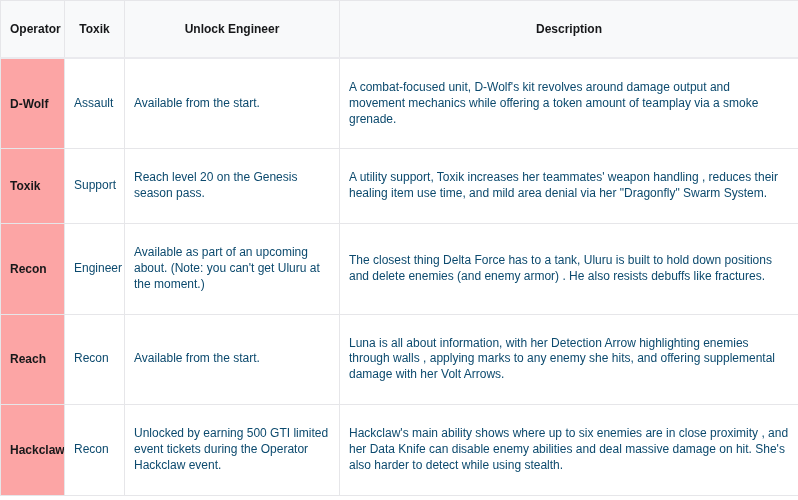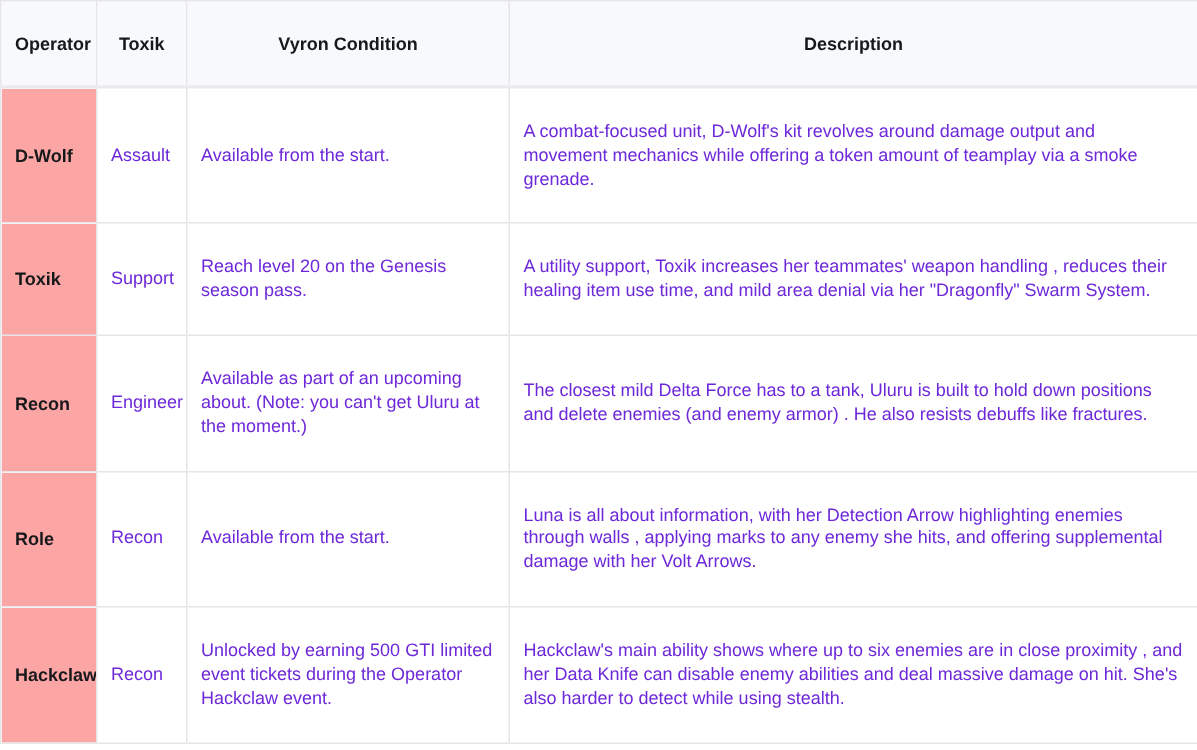--- a/index.html
+++ b/index.html
@@ -40,21 +40,21 @@
     border-bottom: 2px solid #eaeaee;
   }
   tbody th.op-cell {
     background: #fca5a5;
     color: #17181a;
     font-weight: bold;
     text-align: left;
   }
   tbody td {
     background: #ffffff;
-    color: #6d28d9;
+    color: #0c4a6e;
     text-align: left;
     line-height: 1.32;
   }
   thead tr        { height: 42px; }
   tbody tr:nth-child(1) { height: 61px; }
   tbody tr:nth-child(2) { height: 52px; }
   tbody tr:nth-child(3) { height: 55px; }
   tbody tr:nth-child(4) { height: 67px; }
   tbody tr:nth-child(5) { height: 56px; }
   tbody tr:nth-child(6) { height: 56px; }
@@ -69,45 +69,45 @@
     <colgroup>
       <col class="c-operator">
       <col class="c-role">
       <col class="c-unlock">
       <col class="c-desc">
     </colgroup>
     <thead>
       <tr>
         <th>Operator</th>
         <th>Toxik</th>
-        <th>Vyron Condition</th>
+        <th>Unlock Engineer</th>
         <th>Description</th>
       </tr>
     </thead>
     <tbody>
       <tr>
         <th class="op-cell">D-Wolf</th>
         <td>Assault</td>
         <td>Available from the start.</td>
         <td>A combat-focused unit, D-Wolf's kit revolves around damage output and movement mechanics while offering a token amount of teamplay via a smoke grenade.</td>
       </tr>
       <tr>
         <th class="op-cell">Toxik</th>
         <td>Support</td>
         <td>Reach level 20 on the Genesis season pass.</td>
         <td>A utility support, Toxik increases her teammates' weapon handling , reduces their healing item use time, and mild area denial via her "Dragonfly" Swarm System.</td>
       </tr>
       <tr>
         <th class="op-cell">Recon</th>
         <td>Engineer</td>
         <td>Available as part of an upcoming about. (Note: you can't get Uluru at the moment.)</td>
-        <td>The closest mild Delta Force has to a tank, Uluru is built to hold down positions and delete enemies (and enemy armor) . He also resists debuffs like fractures.</td>
+        <td>The closest thing Delta Force has to a tank, Uluru is built to hold down positions and delete enemies (and enemy armor) . He also resists debuffs like fractures.</td>
       </tr>
       <tr>
-        <th class="op-cell">Role</th>
+        <th class="op-cell">Reach</th>
         <td>Recon</td>
         <td>Available from the start.</td>
         <td>Luna is all about information, with her Detection Arrow highlighting enemies through walls , applying marks to any enemy she hits, and offering supplemental damage with her Volt Arrows.</td>
       </tr>
       <tr>
         <th class="op-cell">Hackclaw</th>
         <td>Recon</td>
         <td>Unlocked by earning 500 GTI limited event tickets during the Operator Hackclaw event.</td>
         <td>Hackclaw's main ability shows where up to six enemies are in close proximity , and her Data Knife can disable enemy abilities and deal massive damage on hit. She's also harder to detect while using stealth.</td>
       </tr>

